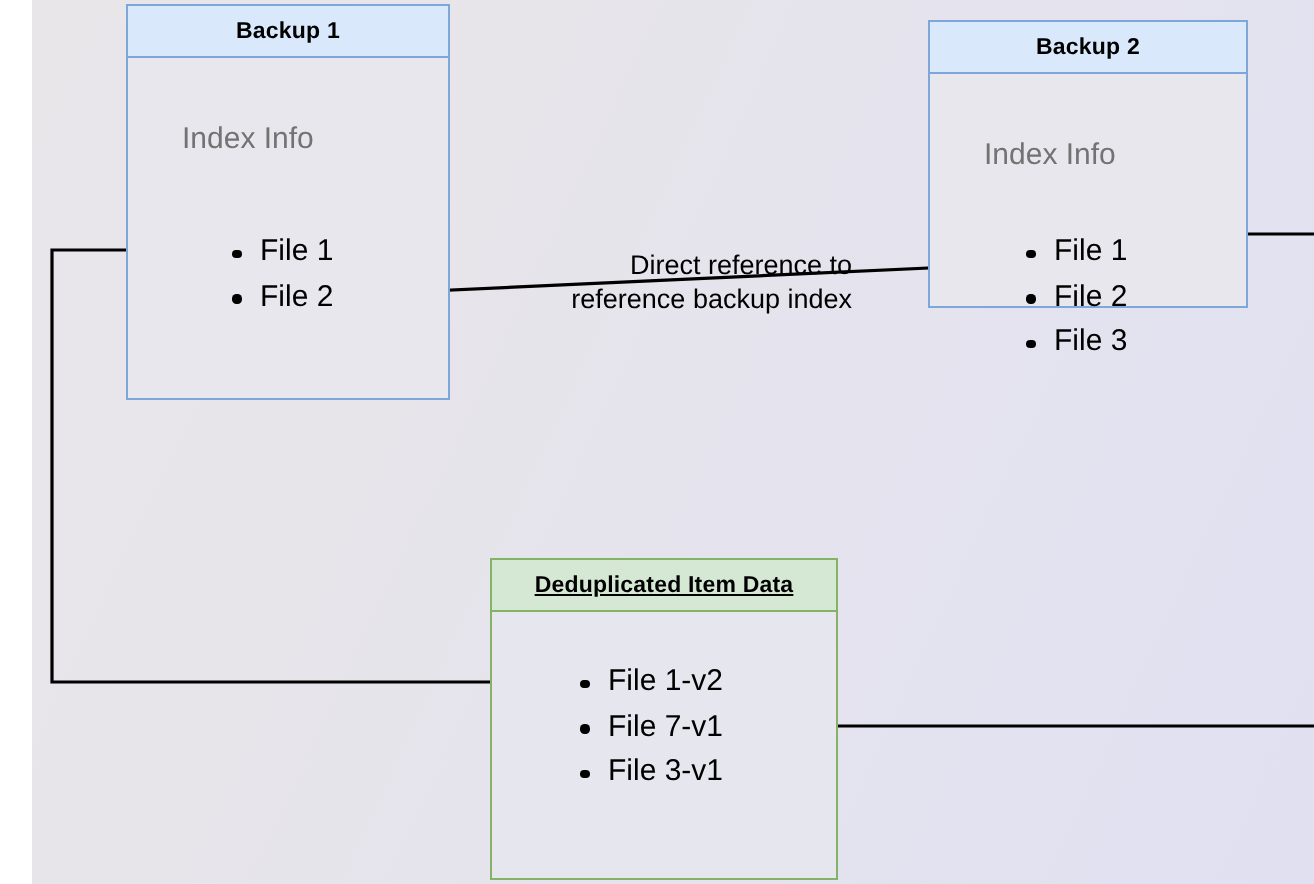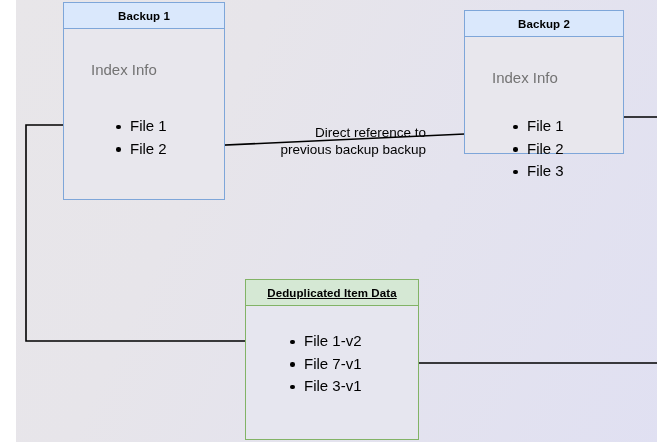--- a/index.html
+++ b/index.html
@@ -153,16 +153,16 @@
       <ul class="file-list" style="left:44px; top:24px;">
         <li>File 1-v2</li>
         <li>File 7-v1</li>
         <li>File 3-v1</li>
       </ul>
     </div>
   </div>
 
   <div class="center-label" style="left:250px; top:124px; width:160px;">
     <div>Direct reference to</div>
-    <div>previous backup backup</div>
+    <div>reference backup index</div>
   </div>
 
 </div>
 
 </body></html>

